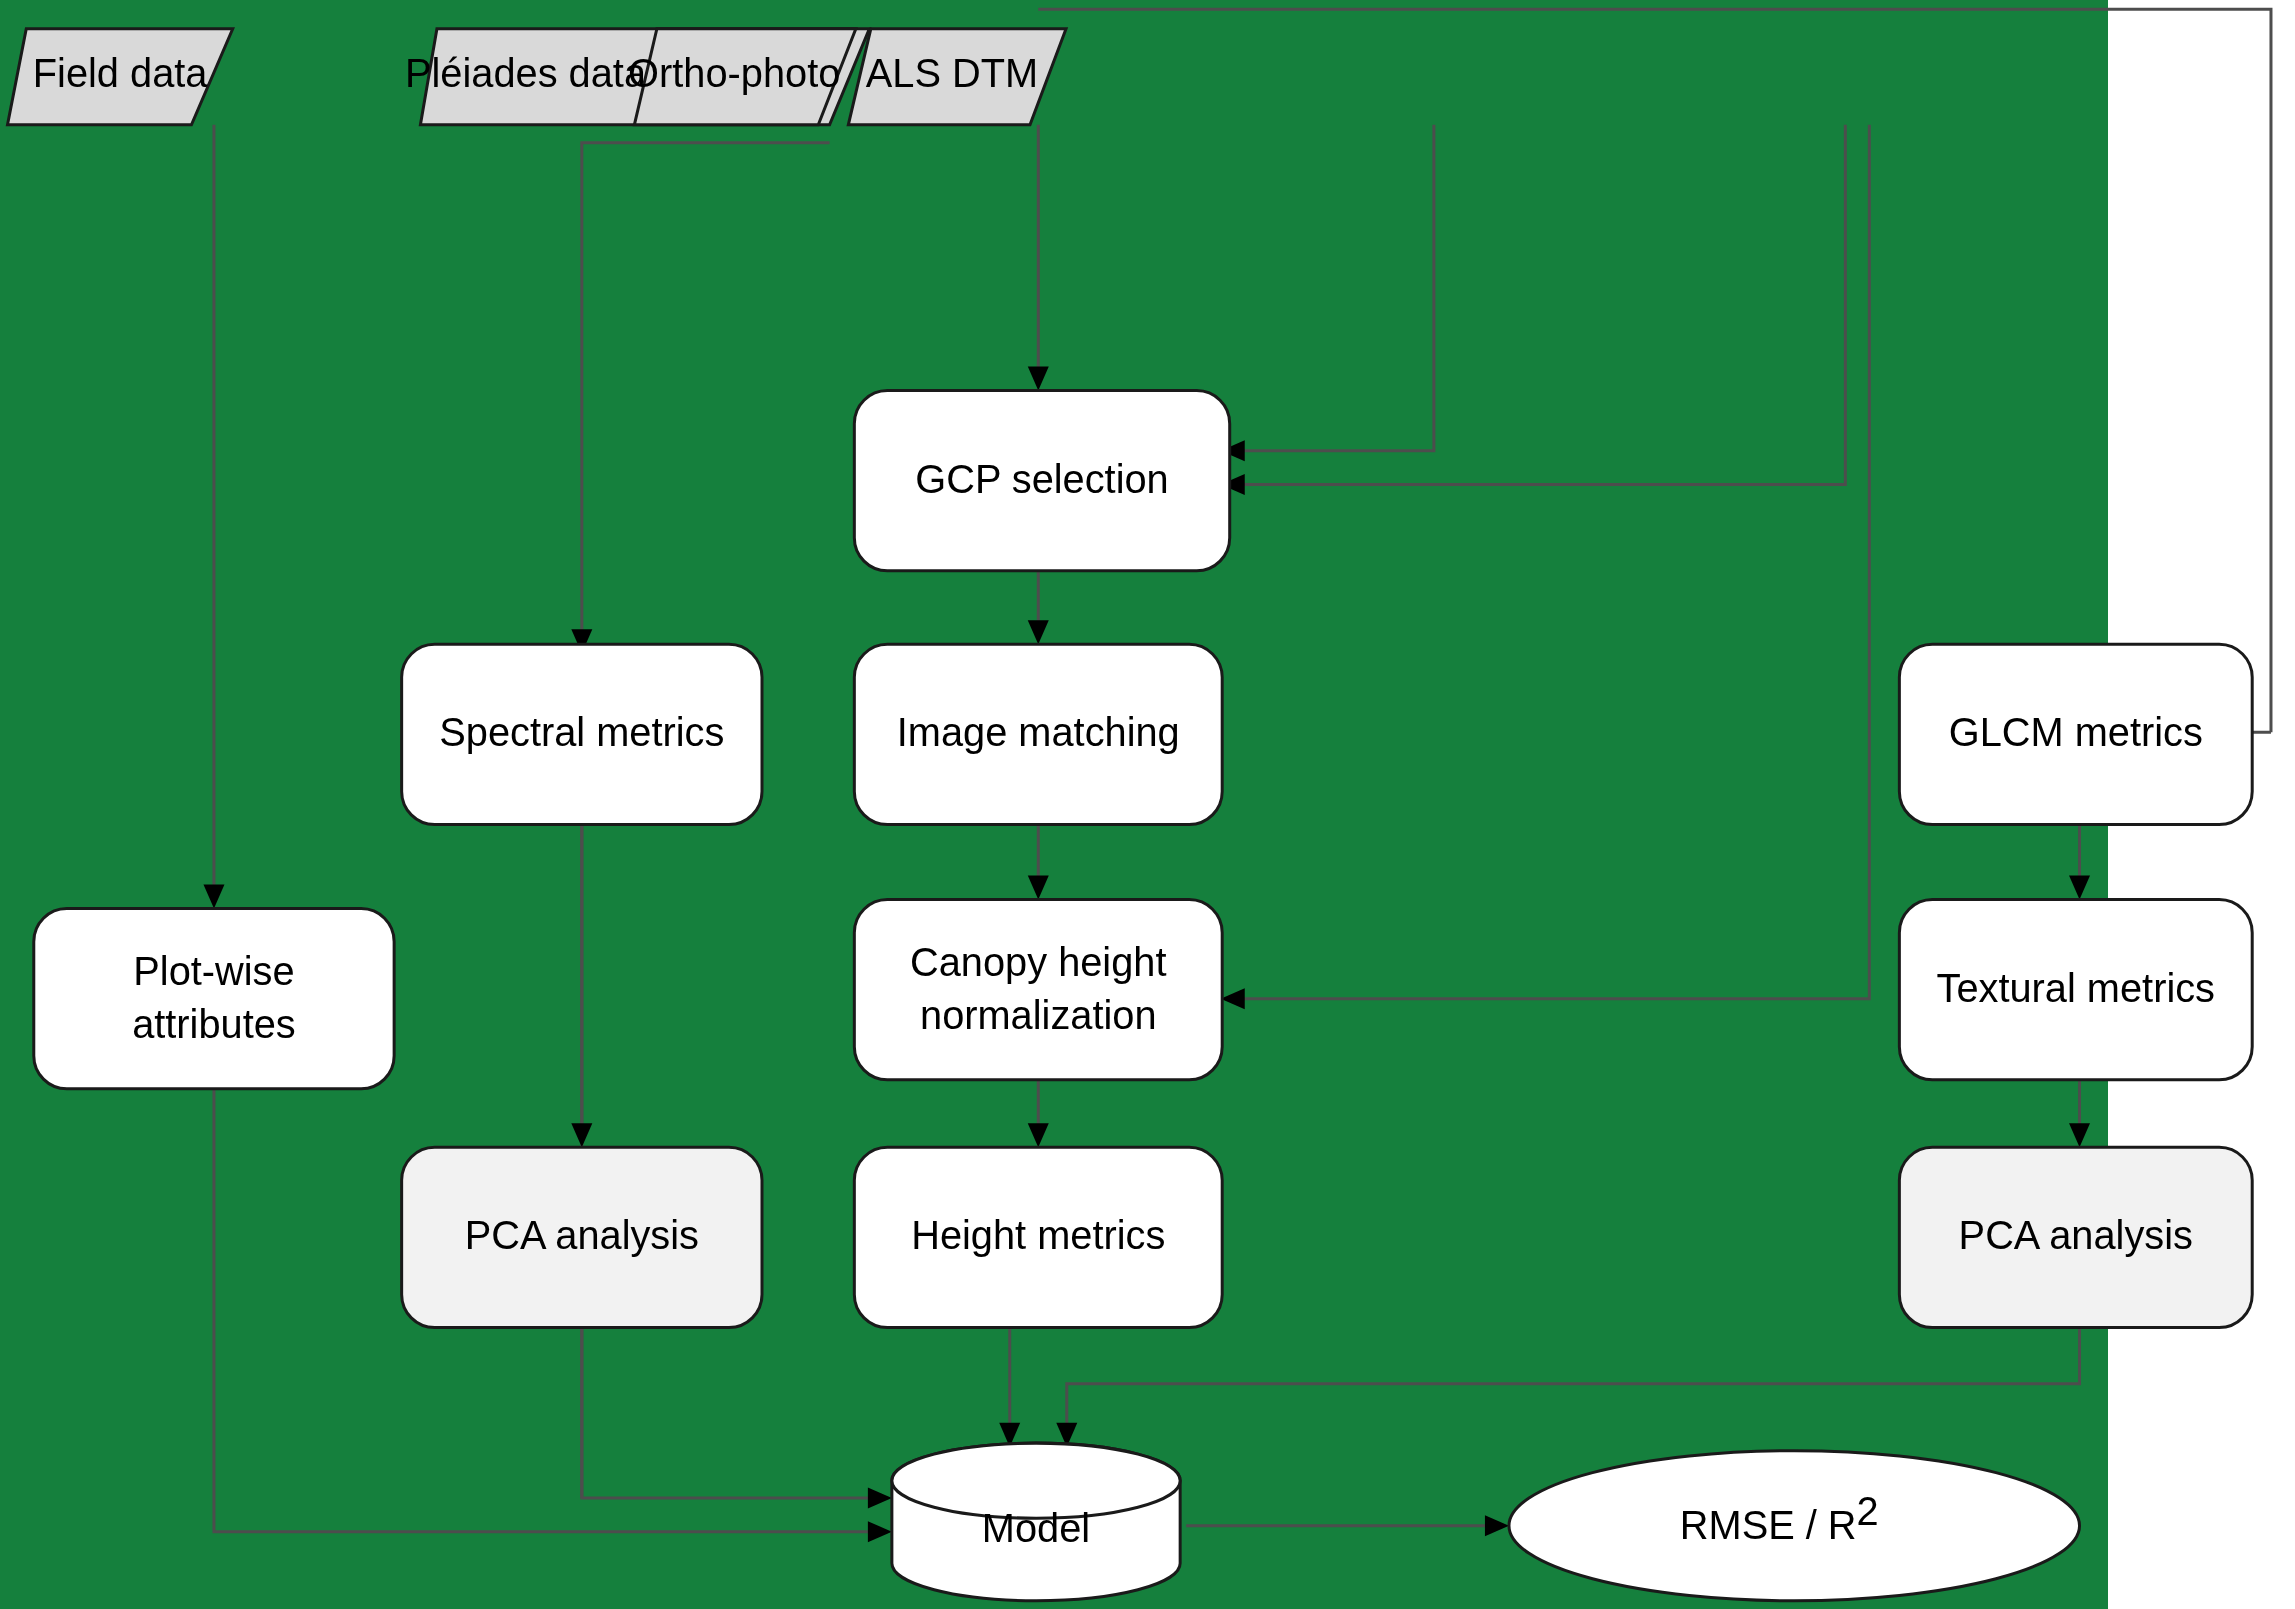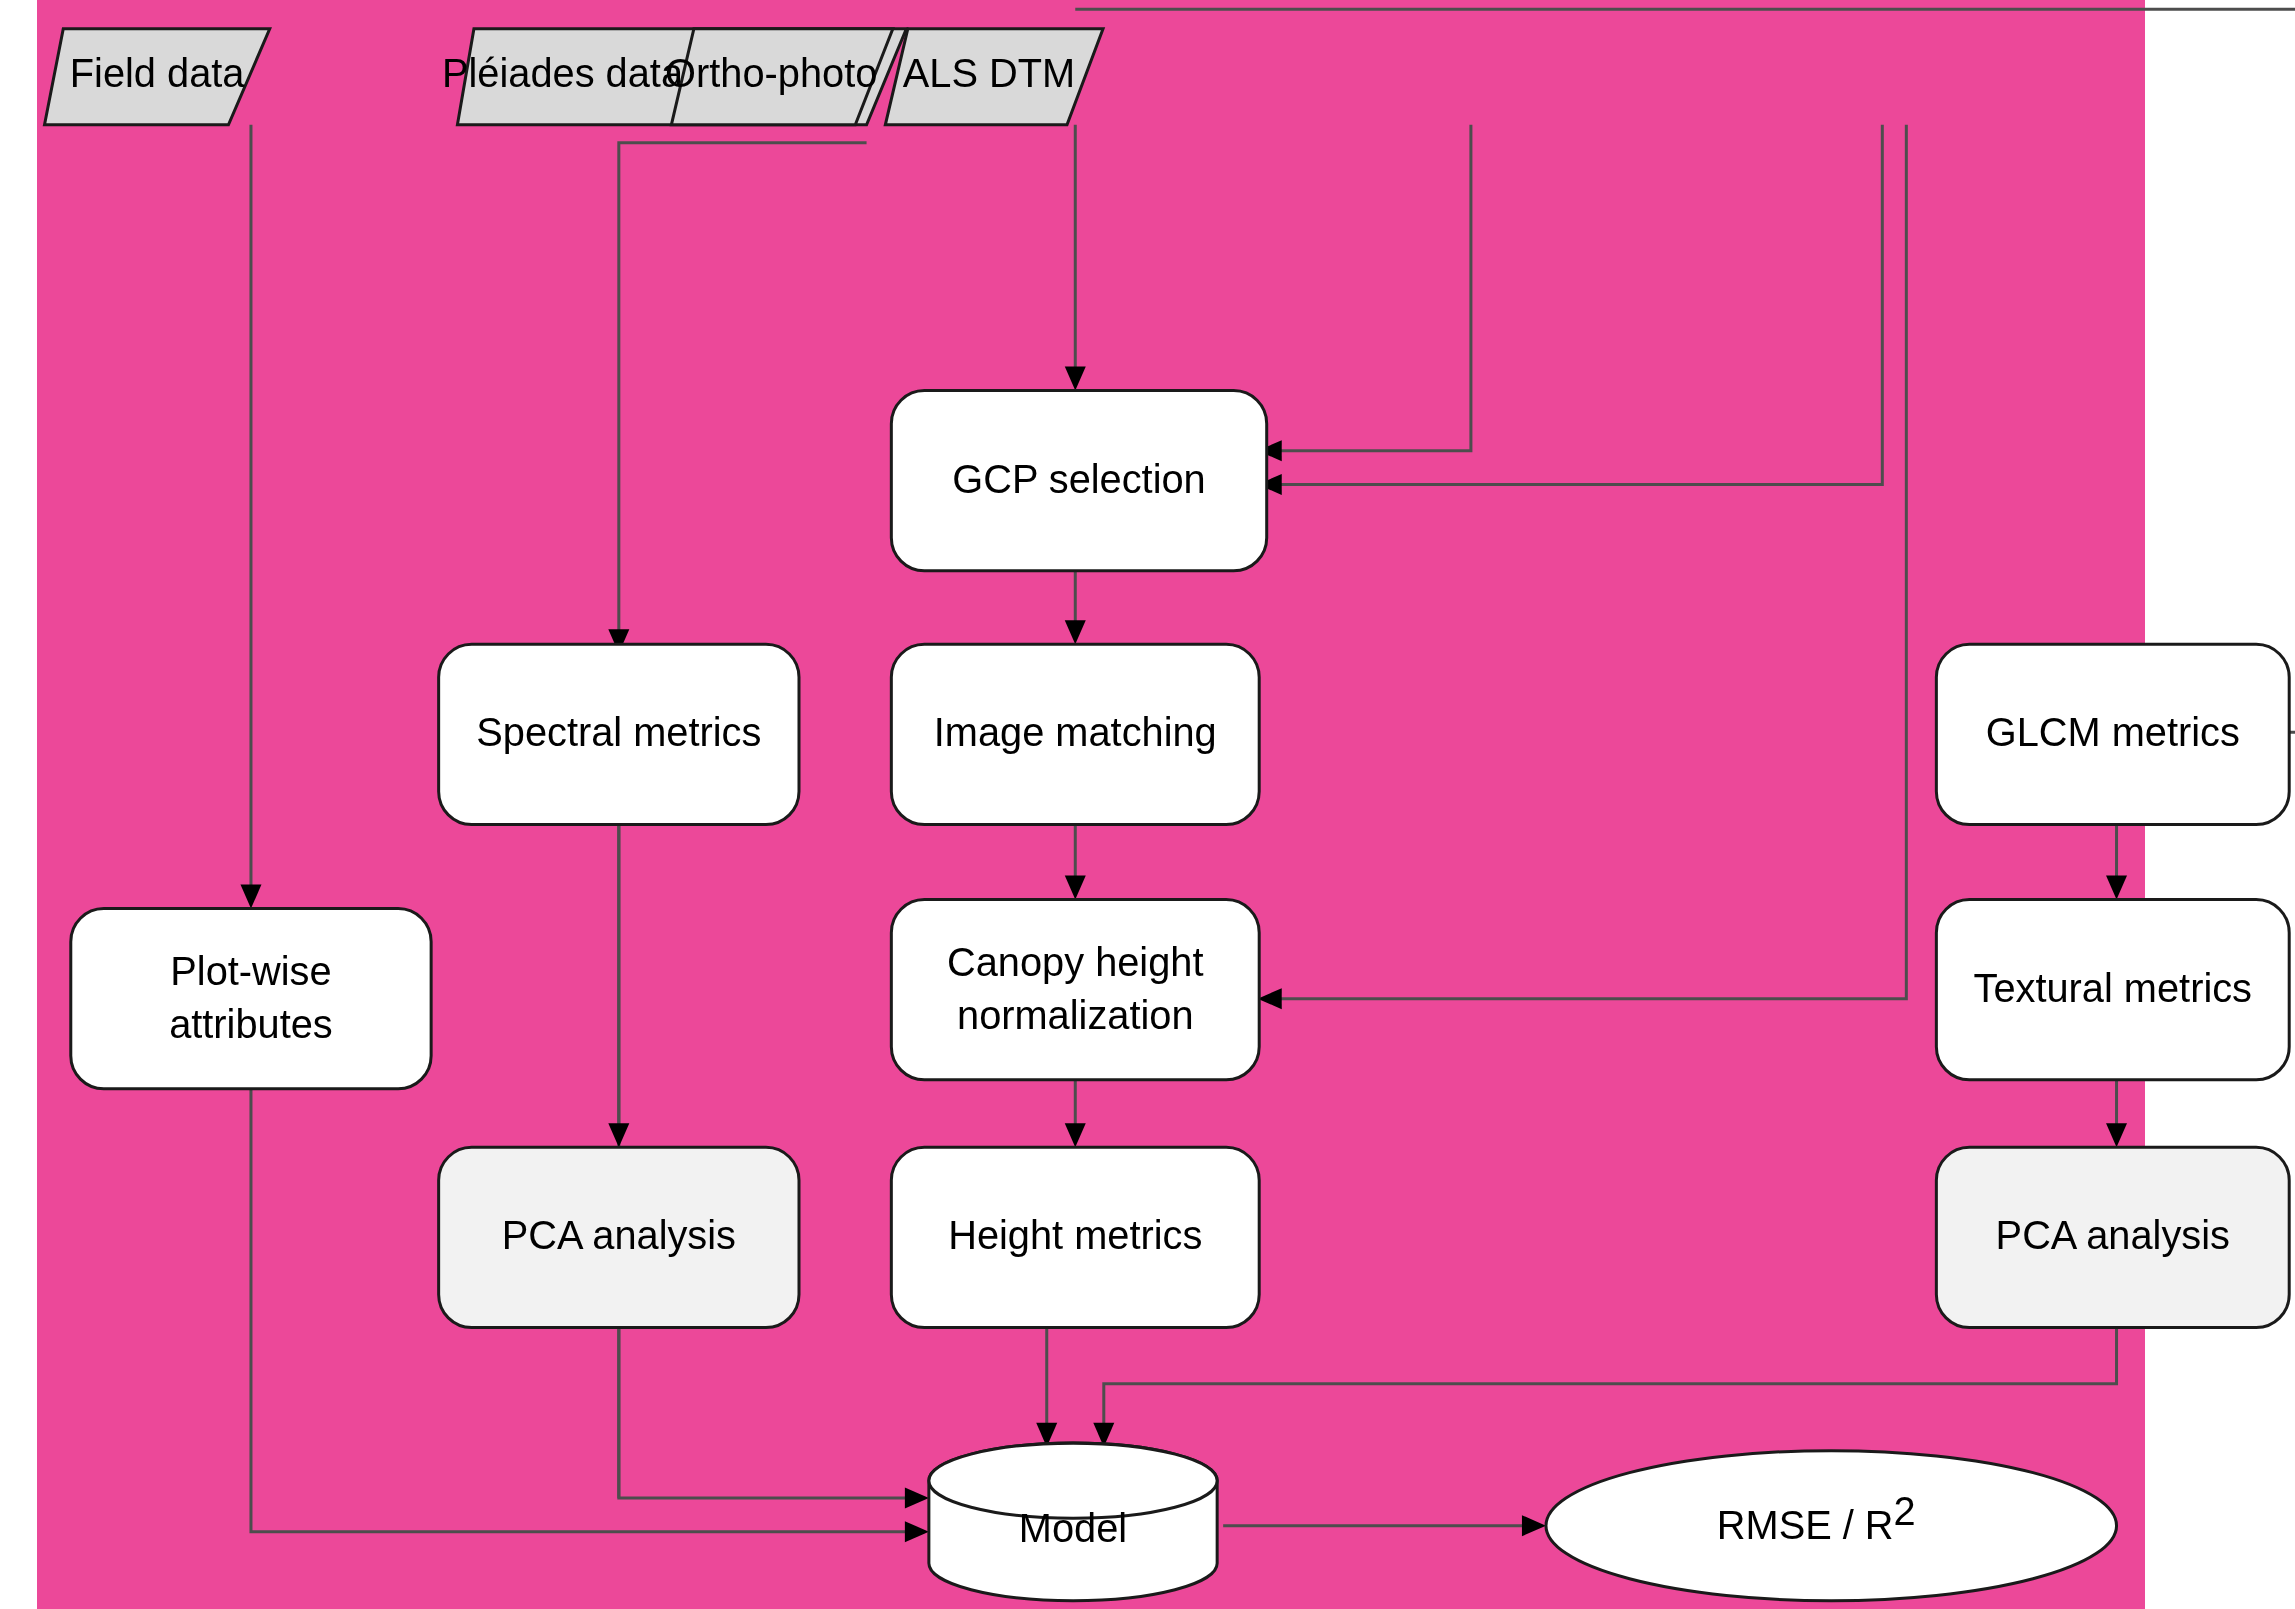--- a/index.html
+++ b/index.html
@@ -4,23 +4,22 @@
 <style>
   html, body {
     margin: 0;
     padding: 0;
     background: #ffffff;
   }
   #canvas-wrap {
     position: relative;
     width: 2108px;
     height: 1610px;
-    background: #ec4899;
+    background: #15803d;
     font-family: "Liberation Sans", sans-serif;
-    margin-left: 37px;
   }
   svg.flow {
     display: block;
     width: 2295px;
     height: 1610px;
   }
   .node-shape {
     stroke: #1a1a1a;
     stroke-width: 4;
   }

